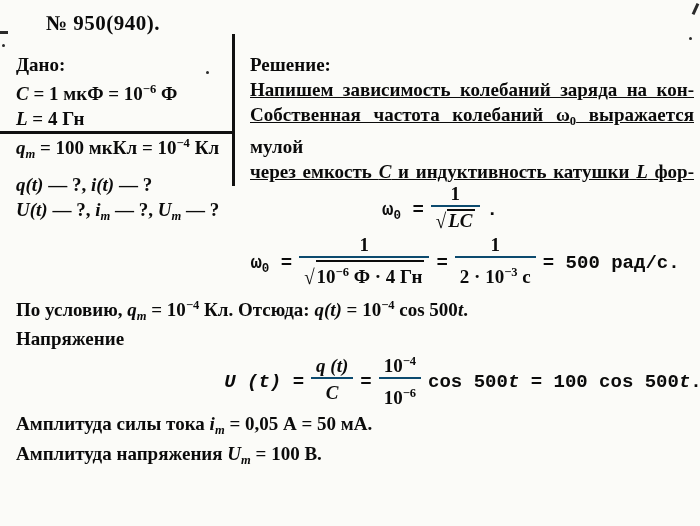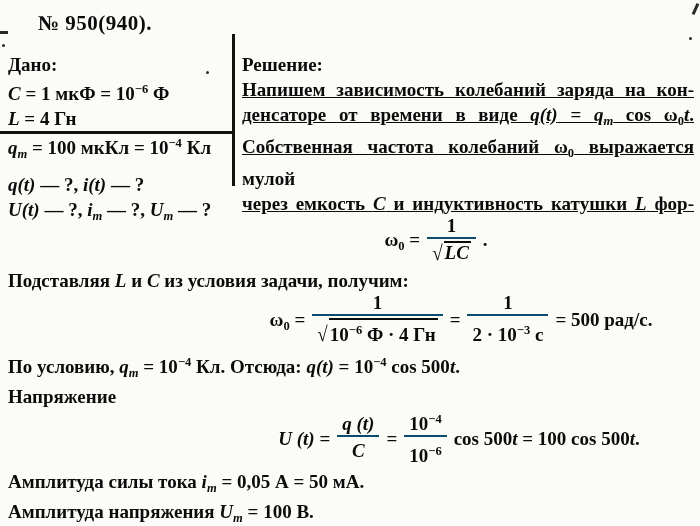--- a/index.html
+++ b/index.html
@@ -1,36 +1,36 @@
 <!DOCTYPE html>
 <html><head>
 <meta charset="utf-8">
 <style>
   html,body{margin:0;padding:0;width:700px;height:526px;overflow:hidden;
     background:#fbfbf8;color:#0b0b0b;
     font-family:"Liberation Serif","DejaVu Serif",serif;font-weight:700;font-size:19px;}
-  .page{position:relative;width:700px;height:442px;box-sizing:border-box;padding:8px 6px 4px 8px;}
+  .page{position:relative;width:700px;height:442px;box-sizing:border-box;padding:8px 6px 4px 16px;}
   .header{margin:2px 0 0 30px;font-size:21px;line-height:26px;letter-spacing:.5px;}
   .columns{display:flex;margin-top:16px;}
   .given{width:224px;flex:none;}
   .given .line{line-height:25px;white-space:nowrap;}
   .find{margin-top:5px;}
   .solution{flex:1;margin-left:10px;min-width:0;}
   .solution .line{line-height:25px;}
   .just{text-align:justify;text-align-last:justify;text-decoration:underline;}
   .seg-i{font-style:italic;}
   .seg-sub{font-size:66%;vertical-align:-0.3em;}
   .seg-sup{font-size:66%;vertical-align:0.55em;}
   .frac{display:inline-block;text-align:center;vertical-align:middle;position:relative;top:-2px;margin:0 4px;}
   .frac .num{display:block;line-height:20px;padding:0 5px 1px;}
   .frac .den{display:block;line-height:24px;border-top:2px solid #0c4a6e;padding:2px 5px 0;white-space:nowrap;}
   .sqrt{display:inline-block;transform:scaleY(1.12);margin-right:1px;}
   .oline{display:inline-block;border-top:2px solid #0b0b0b;padding:0 2px 0 1px;line-height:20px;}
   .formula-row{text-align:center;white-space:nowrap;}
-  .formula-row .fx{margin:0 3px;}
+  .formula-row .fx{margin:0 3px;font-family:Liberation Mono, monospace;}
   .f-omega{position:relative;left:-32px;margin-top:2px;}
   .f-shift{position:relative;left:110px;margin:2px 0;}
   .f-volt{position:relative;left:108px;margin:2px 0 0;}
   .bodytext{margin-top:2px;}
   .bodytext .bline{line-height:24px;white-space:nowrap;}
   .vdivider{position:absolute;left:232px;top:34px;width:3px;height:152px;background:#111;}
   .hsep{position:absolute;left:0;top:131px;width:233px;height:3px;background:#111;}
   .artifact{position:absolute;background:#2a2a2a;}
 </style>
 </head>
@@ -51,33 +51,31 @@
       <div class="line"><span class="seg-i">q</span><span class="seg-i seg-sub">m</span><span> = 100 мкКл = 10</span><span class="seg-sup">−4</span><span> Кл</span></div>
       <div class="find">
         <div class="line"><span class="seg-i">q(t)</span><span> — ?, </span><span class="seg-i">i(t)</span><span> — ?</span></div>
         <div class="line"><span class="seg-i">U(t)</span><span> — ?, </span><span class="seg-i">i</span><span class="seg-i seg-sub">m</span><span> — ?, </span><span class="seg-i">U</span><span class="seg-i seg-sub">m</span><span> — ?</span></div>
       </div>
     </div>
 
     <div class="solution">
       <div class="line">Решение:</div>
       <div class="line just"><span>Напишем зависимость колебаний заряда на кон-</span></div>
-      <div class="line just"><span>денсаторе от времени в виде </span><span class="seg-i">q(t)</span><span> = </span><span class="seg-i">q</span><span class="seg-i seg-sub">m</span><span> cos ω</span><span class="seg-sub">0</span><span class="seg-i">t</span><span>.</span></div>
       <div class="line just"><span>Собственная частота колебаний ω</span><span class="seg-sub">0</span><span> выражается</span></div>
       <div class="line"><span>мулой</span></div>
       <div class="line just"><span>через емкость </span><span class="seg-i">C</span><span> и индуктивность катушки </span><span class="seg-i">L</span><span> фор-</span></div>
 
       <div class="formula-row f-omega">
         <span class="fx"><span>ω</span><span class="seg-sub">0</span><span> =</span></span><span class="frac"><span class="num">1</span><span class="den"><span class="sqrt">√</span><span class="oline"><span class="seg-i">LC</span></span></span></span><span class="fx">.</span>
       </div>
     </div>
   </div>
 
   <div class="bodytext">
-    <div class="bline"><span>Подставляя </span><span class="seg-i">L</span><span> и </span><span class="seg-i">C</span><span> из условия задачи, получим:</span></div>
 
     <div class="formula-row f-shift">
       <span class="fx"><span>ω</span><span class="seg-sub">0</span><span> =</span></span><span class="frac"><span class="num">1</span><span class="den"><span class="sqrt">√</span><span class="oline"><span>10</span><span class="seg-sup">−6</span><span> Ф · 4 Гн</span></span></span></span><span class="fx">=</span><span class="frac"><span class="num">1</span><span class="den"><span>2 · 10</span><span class="seg-sup">−3</span><span> с</span></span></span><span class="fx"><span>= 500 рад/с.</span></span>
     </div>
 
     <div class="bline"><span>По условию, </span><span class="seg-i">q</span><span class="seg-i seg-sub">m</span><span> = 10</span><span class="seg-sup">−4</span><span> Кл. Отсюда: </span><span class="seg-i">q(t)</span><span> = 10</span><span class="seg-sup">−4</span><span> cos 500</span><span class="seg-i">t</span><span>.</span></div>
     <div class="bline"><span>Напряжение</span></div>
 
     <div class="formula-row f-volt">
       <span class="fx"><span class="seg-i">U (t)</span><span> =</span></span><span class="frac"><span class="num"><span class="seg-i">q (t)</span></span><span class="den"><span class="seg-i">C</span></span></span><span class="fx">=</span><span class="frac"><span class="num"><span>10</span><span class="seg-sup">−4</span></span><span class="den"><span>10</span><span class="seg-sup">−6</span></span></span><span class="fx"><span>cos 500</span><span class="seg-i">t</span><span> = 100 cos 500</span><span class="seg-i">t</span><span>.</span></span>

